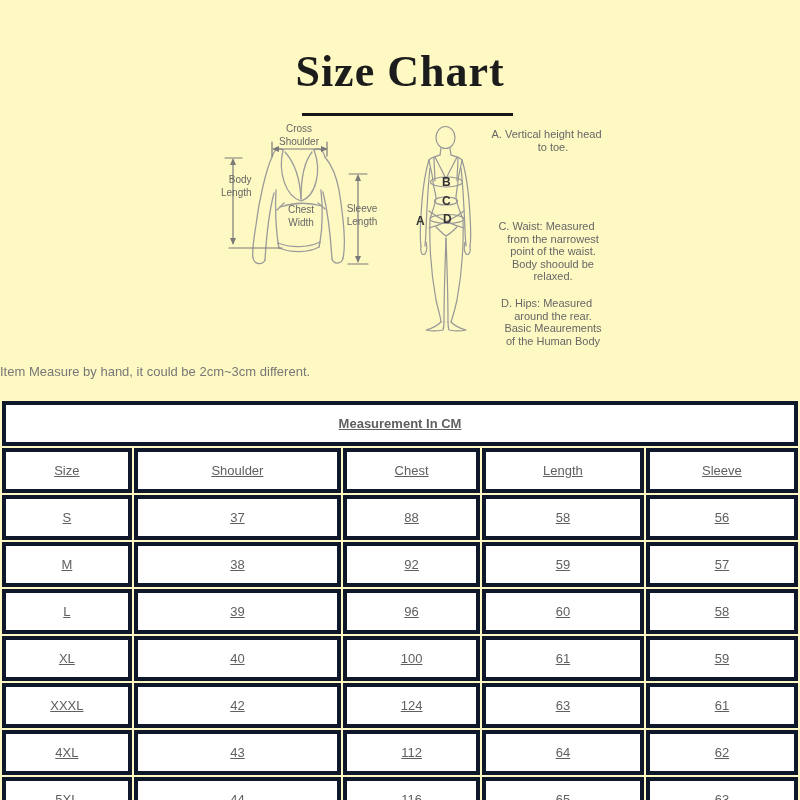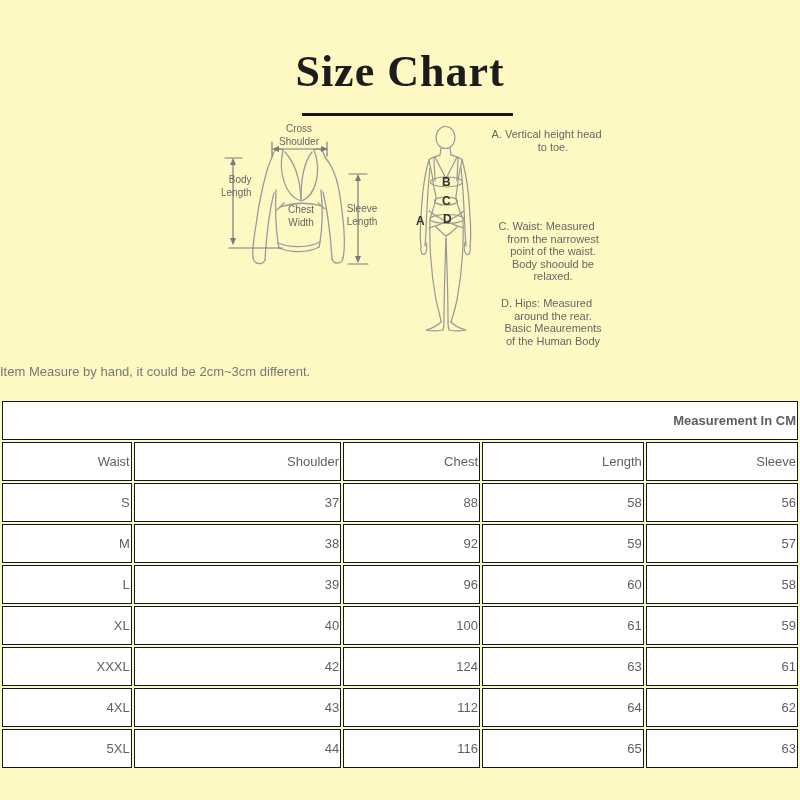--- a/index.html
+++ b/index.html
@@ -27,22 +27,22 @@
   .marker-letter{font-family:"Liberation Sans",sans-serif;font-size:12px;font-weight:bold;fill:#333;}
   
   .desc{position:absolute;left:476px;width:128px;font-size:11px;line-height:12.5px;color:#666;
         white-space:pre-line;padding-left:13px;text-indent:-13px;text-align:center;}
   .desc-a{top:128px;} .desc-b{top:166px;} .desc-c{top:220px;} .desc-d{top:289px;margin-top:8px;}
   
   .note{position:absolute;top:364px;left:0;right:0;text-align:left;font-size:13px;color:#777;}
   
   .size-table-wrap{position:absolute;top:399px;left:0;width:800px;}
   table.size-table{width:100%;border-collapse:separate;border-spacing:2px;table-layout:fixed;}
-  table.size-table td{border:1px solid #0f172a;text-align:right;vertical-align:middle;
-                      font-size:13px;color:#5f5f5f;background:#fff;height:35px;overflow:hidden;}
+  table.size-table td{border:4px solid #0f172a;text-align:center;vertical-align:middle;
+                      font-size:13px;color:#5f5f5f;background:#fff;height:35px;overflow:hidden;text-decoration:underline;}
   td.banner-cell{background:#eaeaea;height:44px;font-size:15px;font-weight:bold;color:#575757;}
   td.col-header{background:#f5f5f5;color:#555;font-size:13px;}
   col.c-size{width:16.2%} col.c-shoulder{width:25.9%} col.c-chest{width:17.1%}
   col.c-length{width:20.2%} col.c-sleeve{width:19.0%}
 </style>
 </head>
 <body>
 
 <div class="page">
 
@@ -167,21 +167,21 @@
           <col class="c-shoulder">
           <col class="c-chest">
           <col class="c-length">
           <col class="c-sleeve">
       </colgroup>
       <tbody>
         <tr>
           <td class="banner-cell" colspan="5">Measurement In CM</td>
         </tr>
         <tr>
-          <td class="col-header">Waist</td>
+          <td class="col-header">Size</td>
           <td class="col-header">Shoulder</td>
           <td class="col-header">Chest</td>
           <td class="col-header">Length</td>
           <td class="col-header">Sleeve</td>
         </tr>
         <tr>
           <td>S</td>
           <td>37</td>
           <td>88</td>
           <td>58</td>

